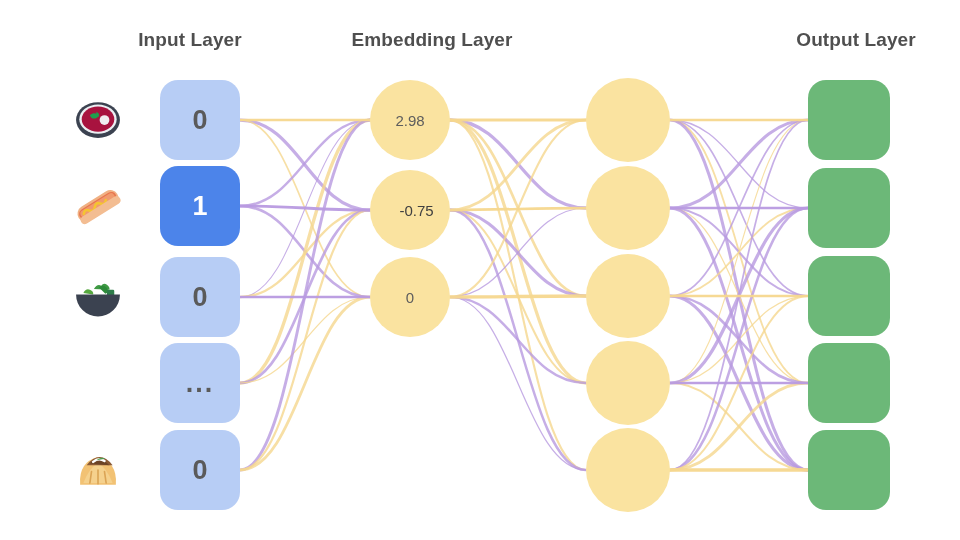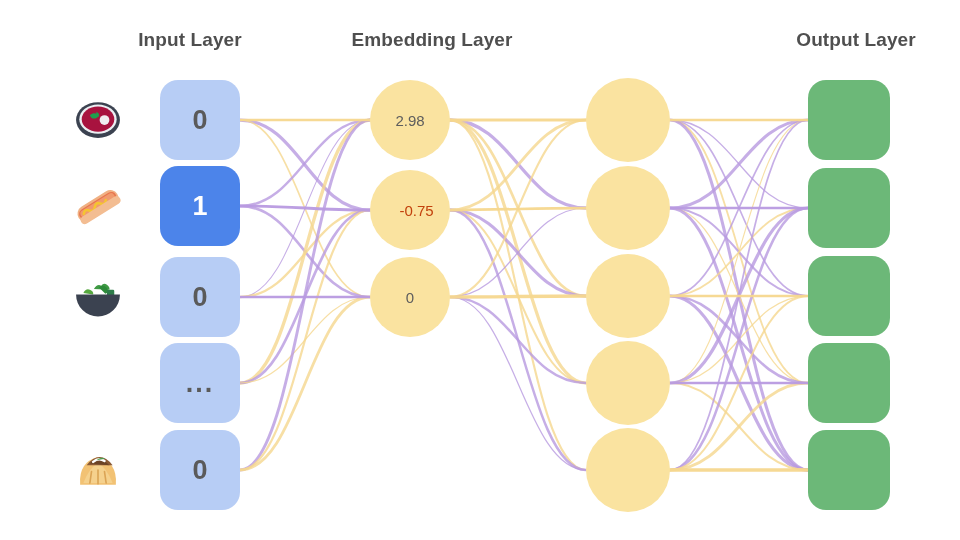--- a/index.html
+++ b/index.html
@@ -160,21 +160,21 @@
             <line x1="40" y1="34" x2="42" y2="48"></line>
           </g>
         </svg></div>
       <div class="io-box" style="left: 160px; top: 430px; width: 80px; height: 80px; background: rgb(183, 205, 245);">
         <span style="color: rgb(90, 90, 90);">0</span>
       </div>
       <div class="node-circle" style="left: 370px; top: 80px; width: 80px; height: 80px; background: rgb(250, 227, 160);">
         <span style="color: rgb(93, 93, 93);">2.98</span>
       </div>
       <div class="node-circle" style="left: 370px; top: 170px; width: 80px; height: 80px; background: rgb(250, 227, 160);">
-        <span style="color: #c2410c; margin-left: 13px;">-0.75</span>
+        <span style="color: #404040; margin-left: 13px;">-0.75</span>
       </div>
       <div class="node-circle" style="left: 370px; top: 257px; width: 80px; height: 80px; background: rgb(250, 227, 160);">
         <span style="color: rgb(93, 93, 93);">0</span>
       </div>
       <div class="node-circle" style="left: 586px; top: 78px; width: 84px; height: 84px; background: rgb(250, 227, 160);">
         <span style="color: rgb(93, 93, 93);"></span>
       </div>
       <div class="node-circle" style="left: 586px; top: 166px; width: 84px; height: 84px; background: rgb(250, 227, 160);">
         <span style="color: rgb(93, 93, 93);"></span>
       </div>

